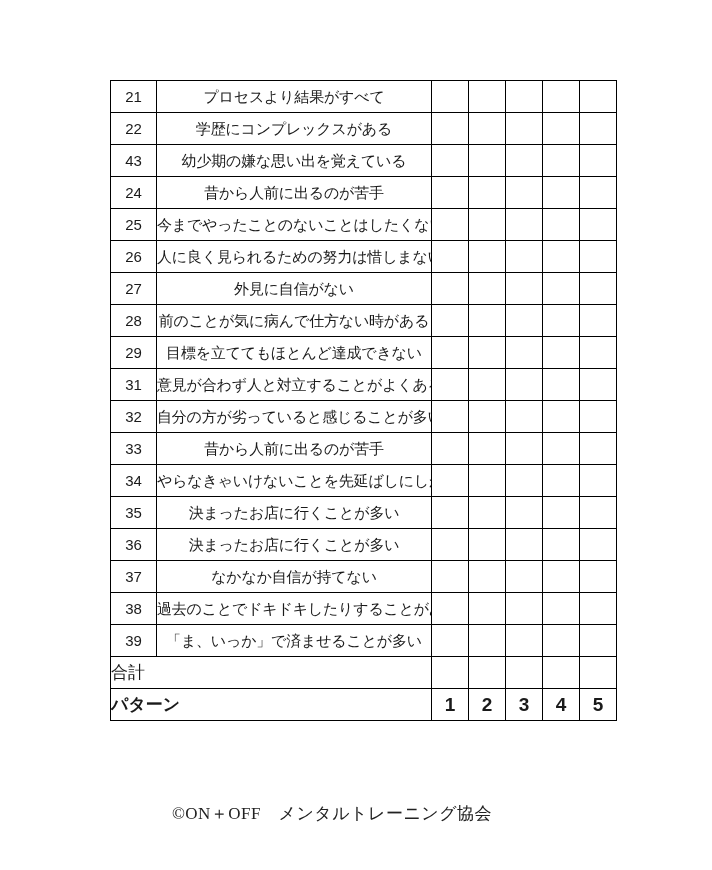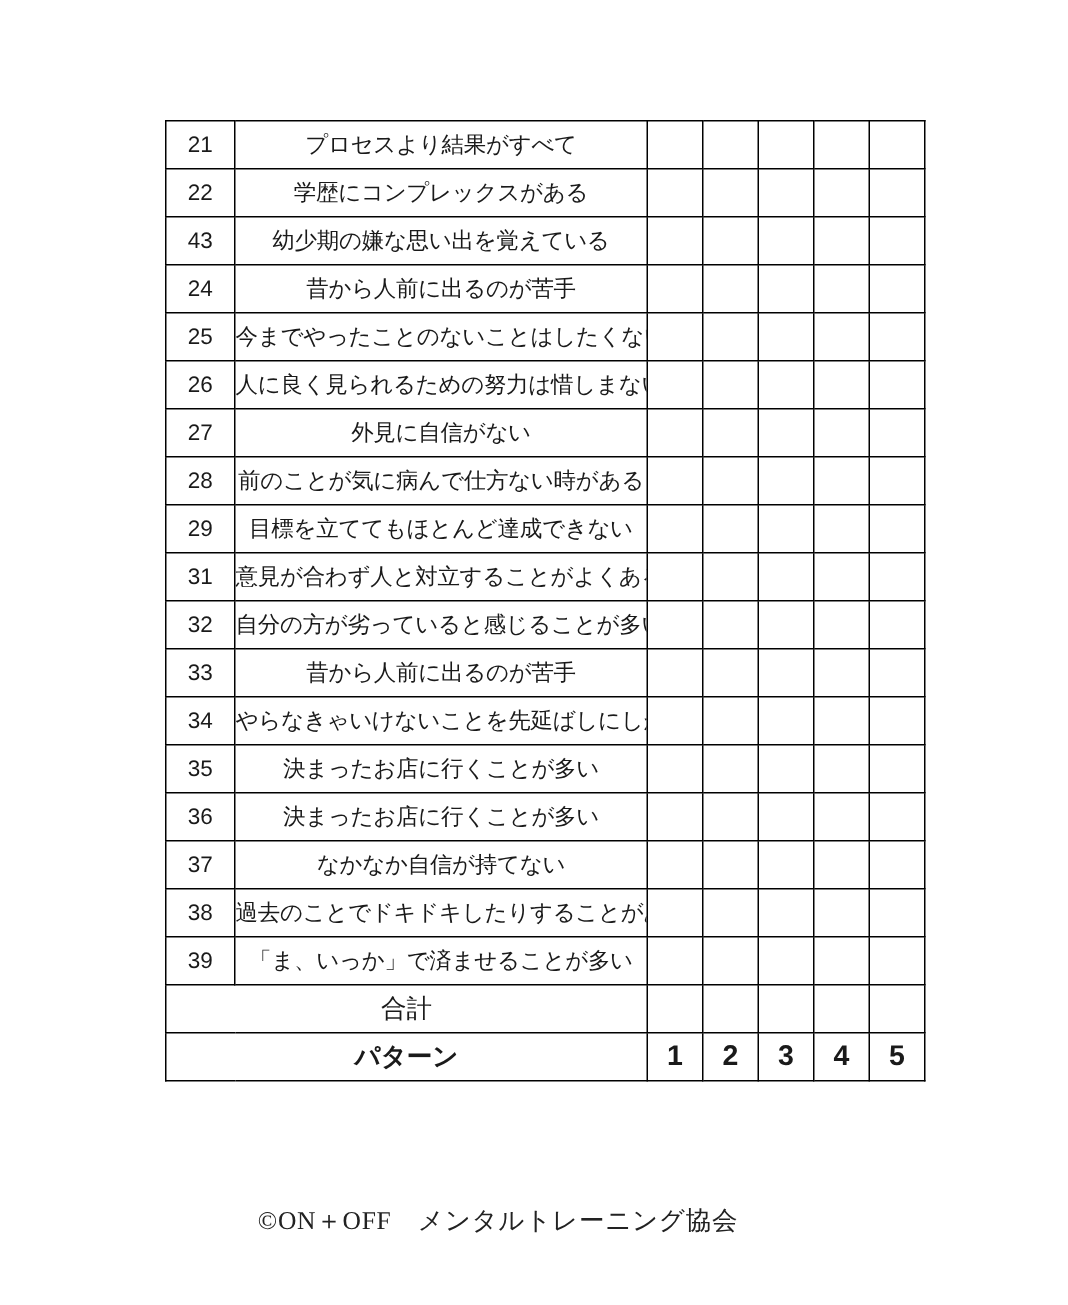--- a/index.html
+++ b/index.html
@@ -73,21 +73,21 @@
 
   
   tr.total-row td,
   tr.pattern-row td {
     height: 32px;
     line-height: 32px;
   }
 
   td.total-label,
   td.pattern-label {
-    text-align: center;
+    text-align: left;
     padding-right: 8px;
     font-size: 17px;
   }
 
   td.total-label {
     border-bottom: 1px dotted #555555;
     border-top: 2px solid #000000;
   }
   tr.total-row td.mark-cell {
     border-bottom: 1px dotted #555555;

